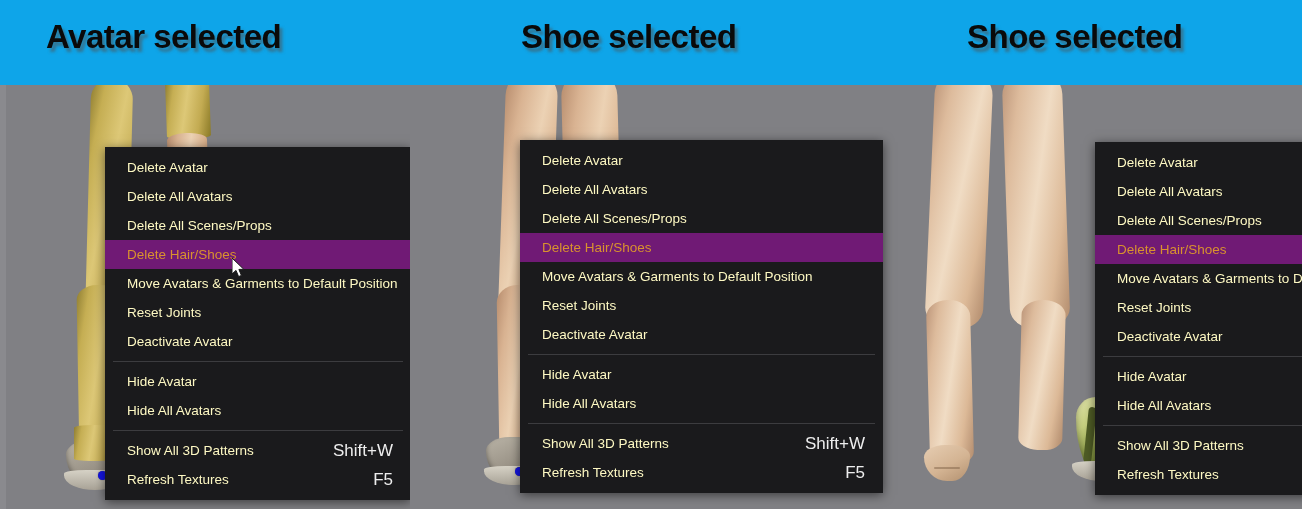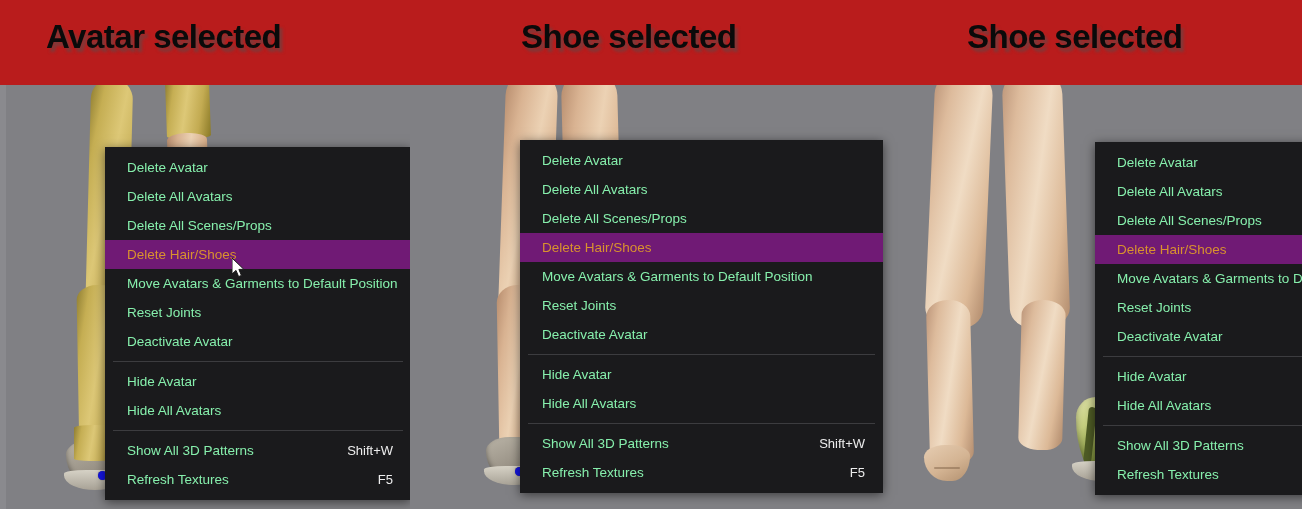--- a/index.html
+++ b/index.html
@@ -20,21 +20,21 @@
     position: absolute;
     top: 0;
     height: 509px;
     overflow: hidden;
   }
   .panel-header {
     position: absolute;
     left: 0; top: 0;
     width: 100%;
     height: 85px;
-    background: #b91c1c;
+    background: #0ea5e9;
     overflow: hidden;
   }
   .panel-title {
     position: absolute;
     white-space: nowrap;
     font-weight: bold;
     font-size: 33px;
     color: #0a0a0a;
     letter-spacing: -0.5px;
     text-shadow: 3px 4px 3px rgba(80,80,80,0.55);
@@ -121,25 +121,25 @@
     display: flex;
     align-items: center;
     justify-content: space-between;
     height: 29px;
     padding: 0 18px 0 22px;
     box-sizing: border-box;
     white-space: nowrap;
   }
   .menu-item .label {
     font-size: 13.5px;
-    color: #86efac;
+    color: #fef9c3;
     line-height: 1;
   }
   .menu-item .accel {
-    font-size: 13px;
+    font-size: 17px;
     color: #ededed;
     line-height: 1;
     padding-left: 40px;
   }
   .menu-item.highlighted {
     background: #701a75;
   }
   .menu-item.highlighted .label,
   .menu-item.highlighted .accel {
     color: #d9922e;

